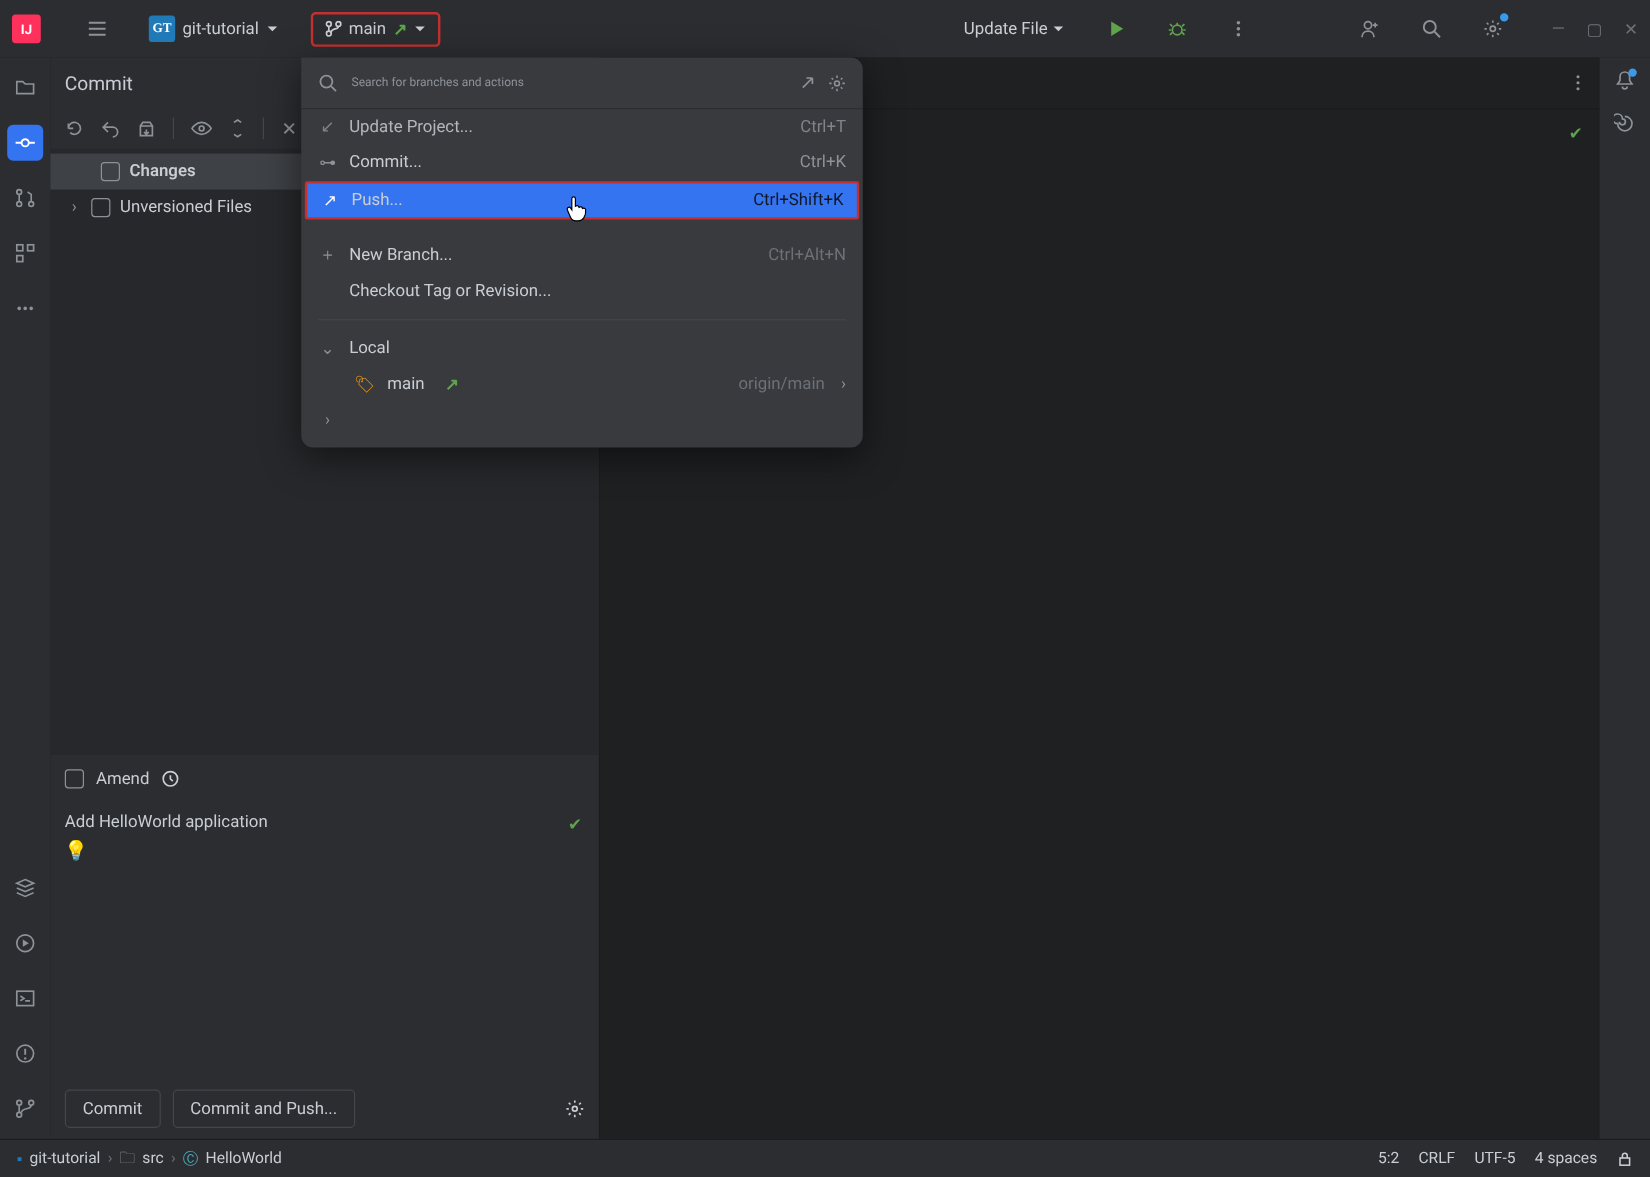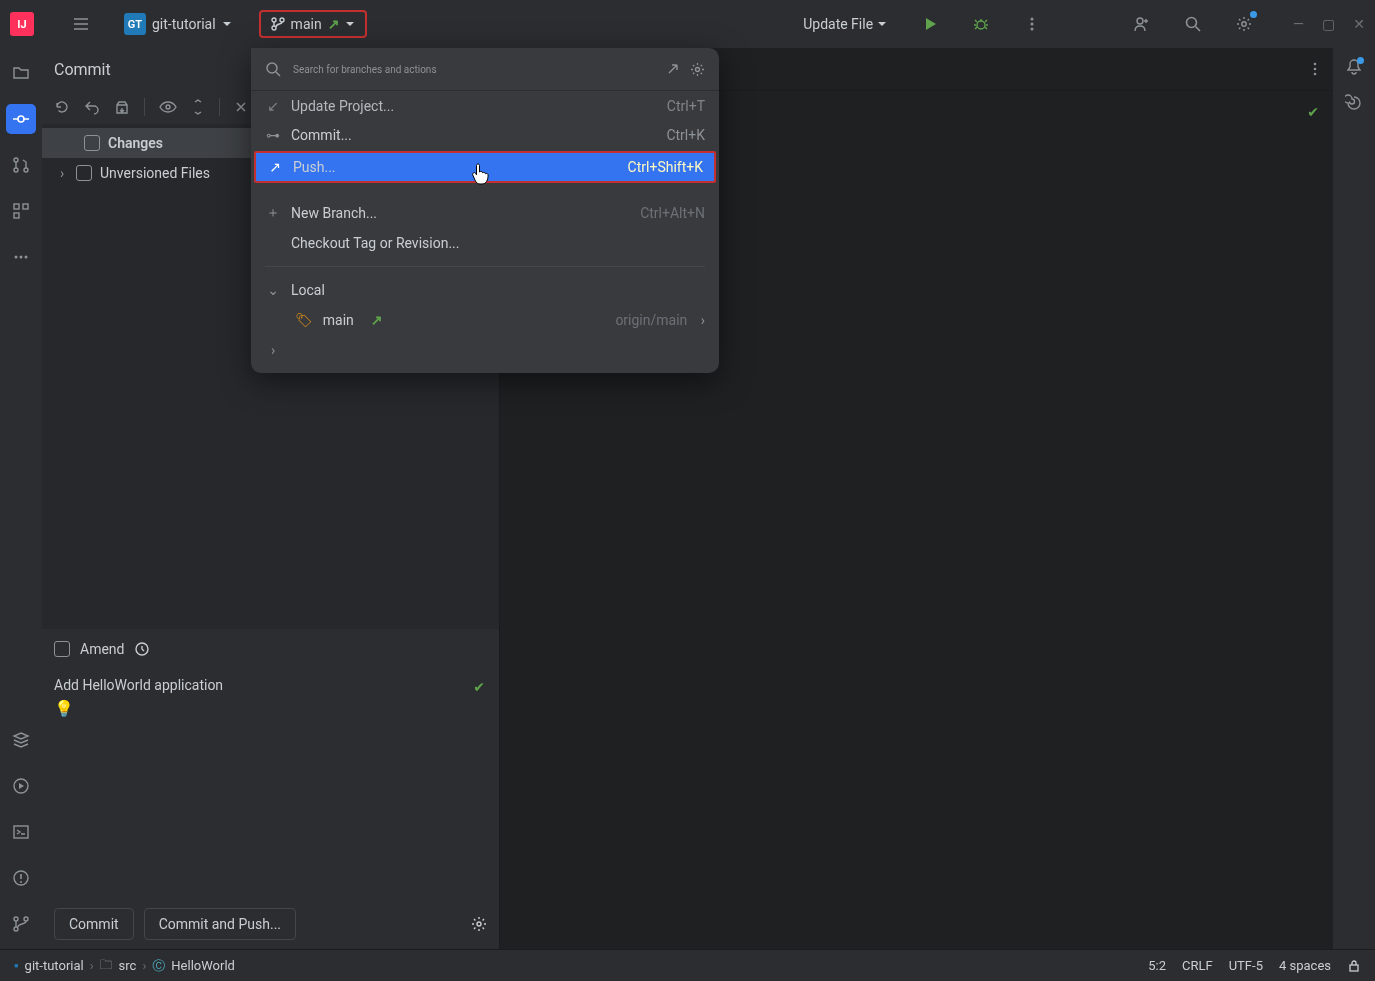--- a/index.html
+++ b/index.html
@@ -23,21 +23,21 @@
   html,body{margin:0;padding:0;width:1375px;height:981px;background:var(--bg-dark);color:var(--fg);overflow:hidden;font-size:14px;}
   svg{display:block}
 
   
   .topbar{height:48px;background:var(--bg-panel);display:flex;align-items:center;padding:0 10px;gap:19px;}
   .topbar .spacer{flex:1}
   .app-logo{width:24px;height:24px;background:#fe315d;border-radius:3px;display:flex;align-items:center;justify-content:center;font-size:11px;font-weight:700;color:#fff;margin-right:12px;}
   .icon-btn{width:32px;height:32px;display:flex;align-items:center;justify-content:center;border-radius:4px;color:var(--fg-muted);}
   .icon-btn.green{color:var(--green)}
   .proj-btn{display:flex;align-items:center;gap:6px;padding:4px 8px;border-radius:4px;}
-  .proj-badge{width:22px;height:22px;background:#1f7ab7;border-radius:3px;display:flex;align-items:center;justify-content:center;font-size:11px;font-weight:600;color:#fff;}
+  .proj-badge{width:22px;height:22px;background:#1f7ab7;border-radius:3px;display:flex;align-items:center;justify-content:center;font-size:11px;font-weight:600;color:#fff;font-family:Liberation Serif, serif;}
   .branch-btn{display:flex;align-items:center;gap:6px;padding:4px 10px;border-radius:4px;border:2px solid var(--red);}
   .branch-arrow{color:var(--green);font-weight:700}
   .runcfg{display:flex;align-items:center;gap:4px;padding:4px 8px;}
   .settings-dot{position:relative}
   .settings-dot::after{content:"";position:absolute;top:3px;right:3px;width:7px;height:7px;border-radius:50%;background:#3b9ae8;}
   .win-btns{display:flex;gap:18px;margin-left:14px;color:var(--fg-dim)}
 
   
   .body{display:flex;height:calc(100% - 48px - 32px);}
 
@@ -97,21 +97,21 @@
   .popup-search{height:42px;display:flex;align-items:center;gap:10px;padding:0 14px;color:var(--fg-muted);}
   .popup-search input{flex:1;background:transparent;border:none;outline:none;color:var(--fg);font-size:10px;}
   .popup-search input::placeholder{color:var(--fg-muted)}
   .popup-list{padding-bottom:8px;}
   .popup-row{height:30px;display:flex;align-items:center;padding:0 14px;gap:10px;}
   .popup-row .label{flex:1}
   .popup-row .short{color:var(--fg-muted);font-size:14px}
   .popup-row .short.dim{color:var(--fg-dim)}
   .popup-row.cut{border-top:1px solid #2a2c2f;}
   .popup-row.highlight{background:var(--accent);border:2px solid var(--red);margin:1px 3px;border-radius:2px;height:32px;padding:0 11px;}
-  .popup-row.highlight .short{color:#fef9c3}
+  .popup-row.highlight .short{color:#0f172a}
   .popup-divider{height:1px;background:var(--border);margin:8px 14px;}
   .popup-row .icon{width:16px;display:flex;justify-content:center;color:var(--fg-muted)}
   .popup-row .chev-r{color:var(--fg-muted)}
   .popup-row.indent{padding-left:44px}
   .popup-row .tag{color:var(--orange)}
   .popup-row .up{color:var(--green);font-weight:700}
 
   
   .cursor{position:absolute;left:471px;top:162px;width:20px;height:24px;z-index:60;pointer-events:none;}
 </style>

